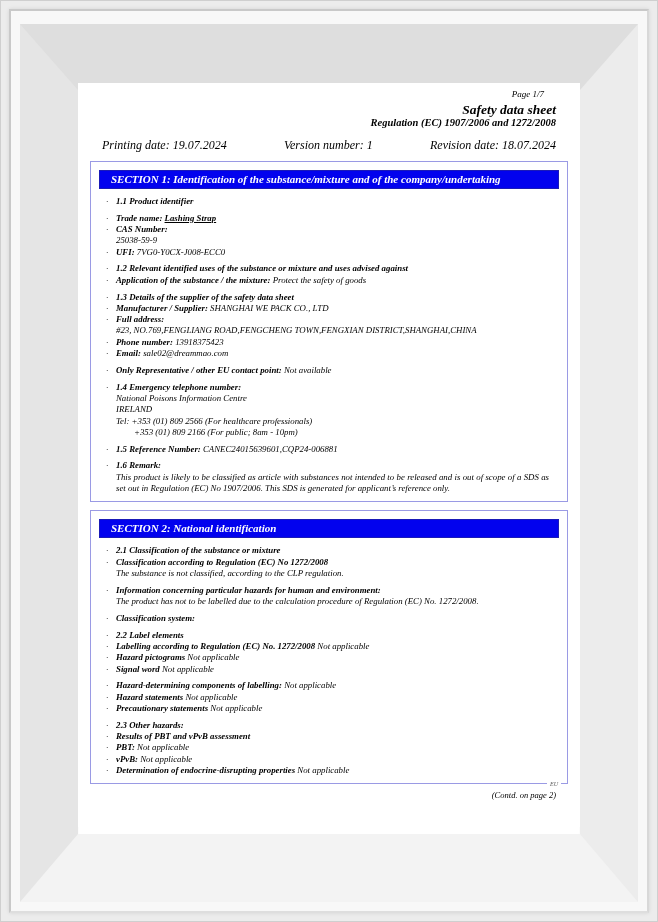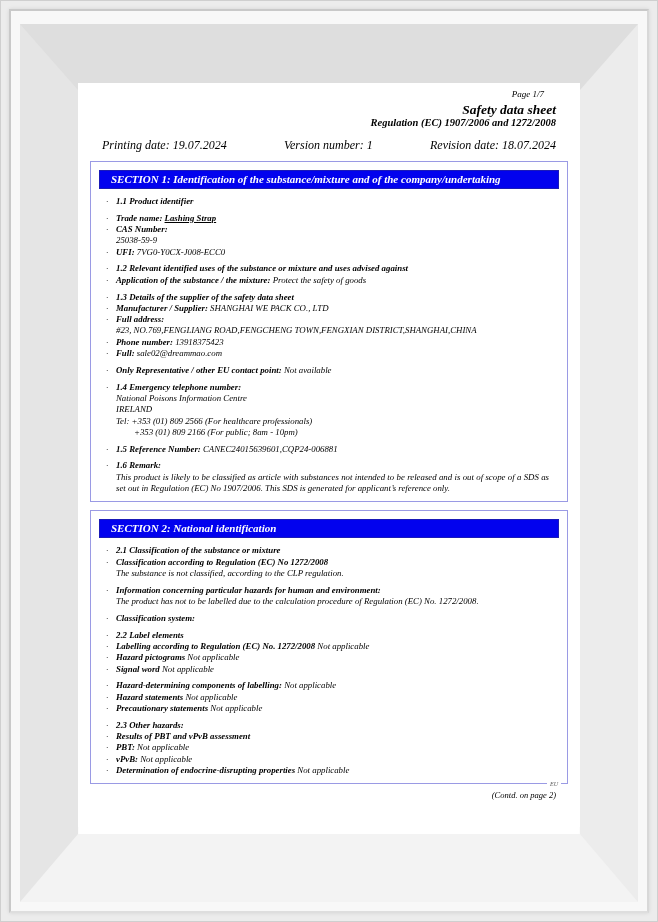--- a/index.html
+++ b/index.html
@@ -93,21 +93,21 @@
         <div class="line"><span class="bullet">·</span><span class="lbl">UFI: </span><span class="val">7VG0-Y0CX-J008-ECC0</span></div>
         <div class="gap"></div>
         <div class="line"><span class="bullet">·</span><span class="lbl">1.2 Relevant identified uses of the substance or mixture and uses advised against</span></div>
         <div class="line"><span class="bullet">·</span><span class="lbl">Application of the substance / the mixture: </span><span class="val">Protect the safety of goods</span></div>
         <div class="gap"></div>
         <div class="line"><span class="bullet">·</span><span class="lbl">1.3 Details of the supplier of the safety data sheet</span></div>
         <div class="line"><span class="bullet">·</span><span class="lbl">Manufacturer / Supplier: </span><span class="val">SHANGHAI WE PACK CO., LTD</span></div>
         <div class="line"><span class="bullet">·</span><span class="lbl">Full address:</span></div>
         <div class="line"><span class="val">#23, NO.769,FENGLIANG ROAD,FENGCHENG TOWN,FENGXIAN DISTRICT,SHANGHAI,CHINA</span></div>
         <div class="line"><span class="bullet">·</span><span class="lbl">Phone number: </span><span class="val">13918375423</span></div>
-        <div class="line"><span class="bullet">·</span><span class="lbl">Full: </span><span class="val">sale02@dreammao.com</span></div>
+        <div class="line"><span class="bullet">·</span><span class="lbl">Email: </span><span class="val">sale02@dreammao.com</span></div>
         <div class="gap"></div>
         <div class="line"><span class="bullet">·</span><span class="lbl">Only Representative / other EU contact point:  </span><span class="val">Not available</span></div>
         <div class="gap"></div>
         <div class="line"><span class="bullet">·</span><span class="lbl">1.4 Emergency telephone number:</span></div>
         <div class="line"><span class="val">National Poisons Information Centre</span></div>
         <div class="line"><span class="val">IRELAND</span></div>
         <div class="line"><span class="val">Tel: +353 (01) 809 2566 (For healthcare professionals)</span></div>
         <div class="line indent2"><span class="val">+353 (01) 809 2166 (For public; 8am - 10pm)</span></div>
         <div class="gap"></div>
         <div class="line"><span class="bullet">·</span><span class="lbl">1.5 Reference Number: </span><span class="val">CANEC24015639601,CQP24-006881</span></div>

